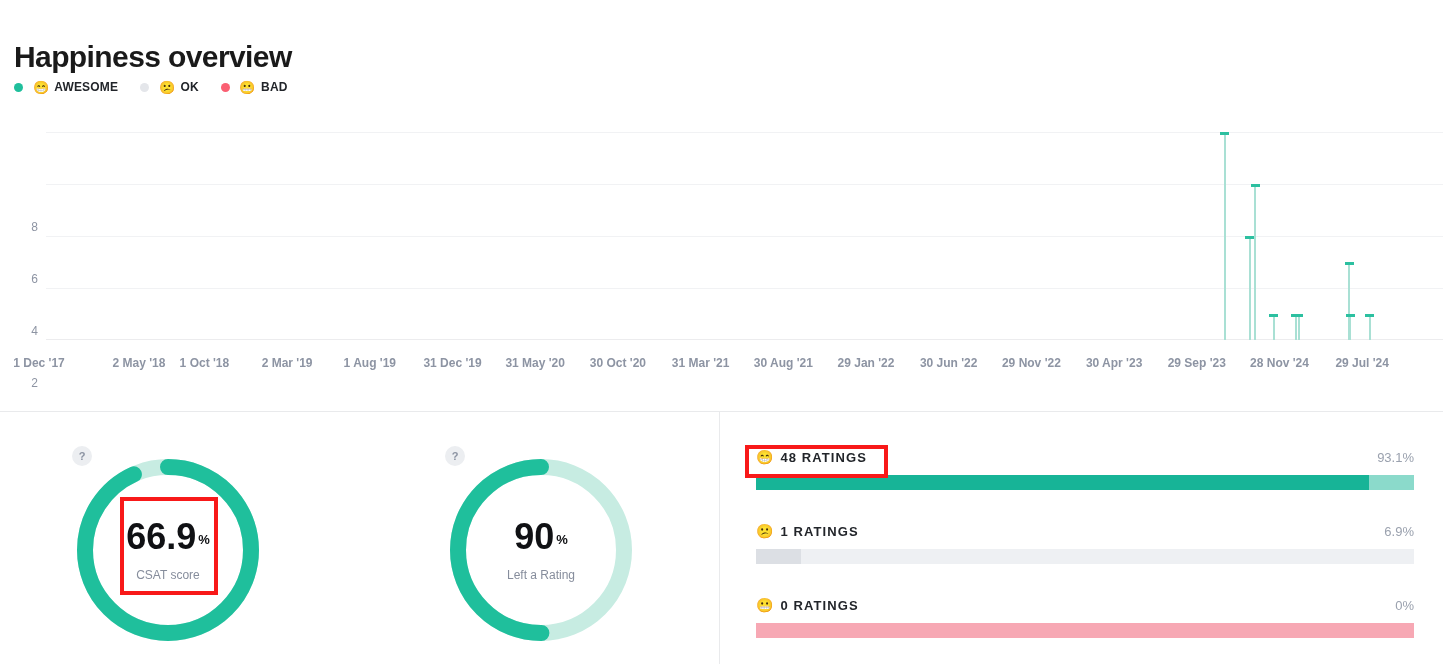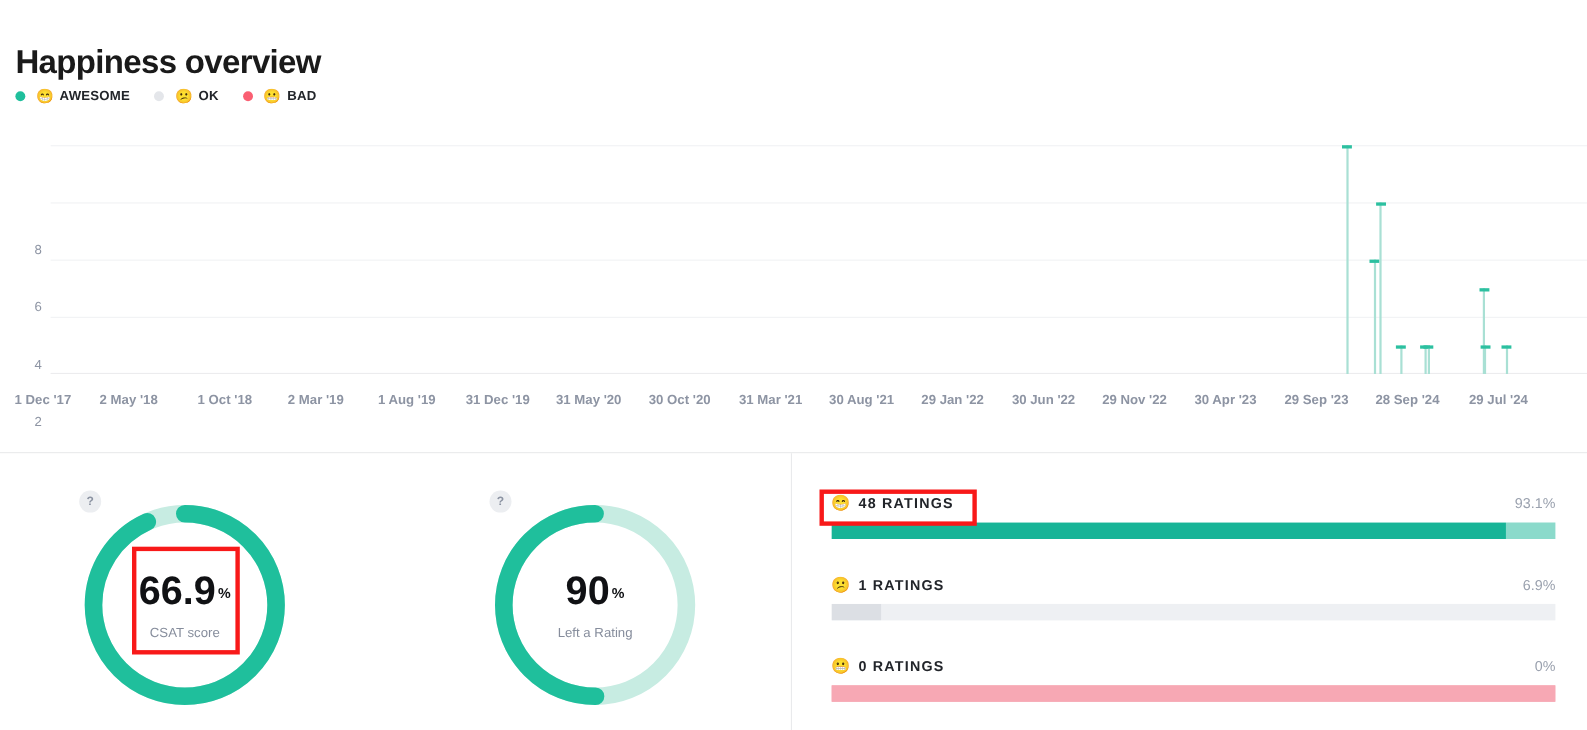--- a/index.html
+++ b/index.html
@@ -172,35 +172,35 @@
         </div>
       </div>
     <div id="yticks">
         <div class="ytick" style="top: 259.907px;">2</div>
         <div class="ytick" style="top: 207.814px;">4</div>
         <div class="ytick" style="top: 155.721px;">6</div>
         <div class="ytick" style="top: 103.628px;">8</div>
       </div>
     <div class="xlabels" id="xlabels">
         <div class="xlabel" style="left: 39px;">1 Dec '17</div>
-        <div class="xlabel" style="left: 117px;">2 May '18</div>
+        <div class="xlabel" style="left: 139px;">2 May '18</div>
         <div class="xlabel" style="left: 204.4px; text-align: right;">1 Oct '18</div>
         <div class="xlabel" style="left: 287.1px;">2 Mar '19</div>
         <div class="xlabel" style="left: 369.8px;">1 Aug '19</div>
         <div class="xlabel" style="left: 452.5px;">31 Dec '19</div>
         <div class="xlabel" style="left: 535.2px; text-align: right;">31 May '20</div>
         <div class="xlabel" style="left: 617.9px;">30 Oct '20</div>
         <div class="xlabel" style="left: 700.6px;">31 Mar '21</div>
         <div class="xlabel" style="left: 783.3px;">30 Aug '21</div>
         <div class="xlabel" style="left: 866px;">29 Jan '22</div>
         <div class="xlabel" style="left: 948.7px;">30 Jun '22</div>
         <div class="xlabel" style="left: 1031.4px;">29 Nov '22</div>
         <div class="xlabel" style="left: 1114.1px;">30 Apr '23</div>
         <div class="xlabel" style="left: 1196.8px;">29 Sep '23</div>
-        <div class="xlabel" style="left: 1279.5px;">28 Sep '24</div>
+        <div class="xlabel" style="left: 1279.5px;">28 Nov '24</div>
         <div class="xlabel" style="left: 1362.2px;">29 Jul '24</div>
       </div>
   </div>
 
   <div class="section-divider"></div>
 
   <div class="bottom">
     <div class="donut-col">
 
       <div class="donut" style="left:74px; top:44px;">

